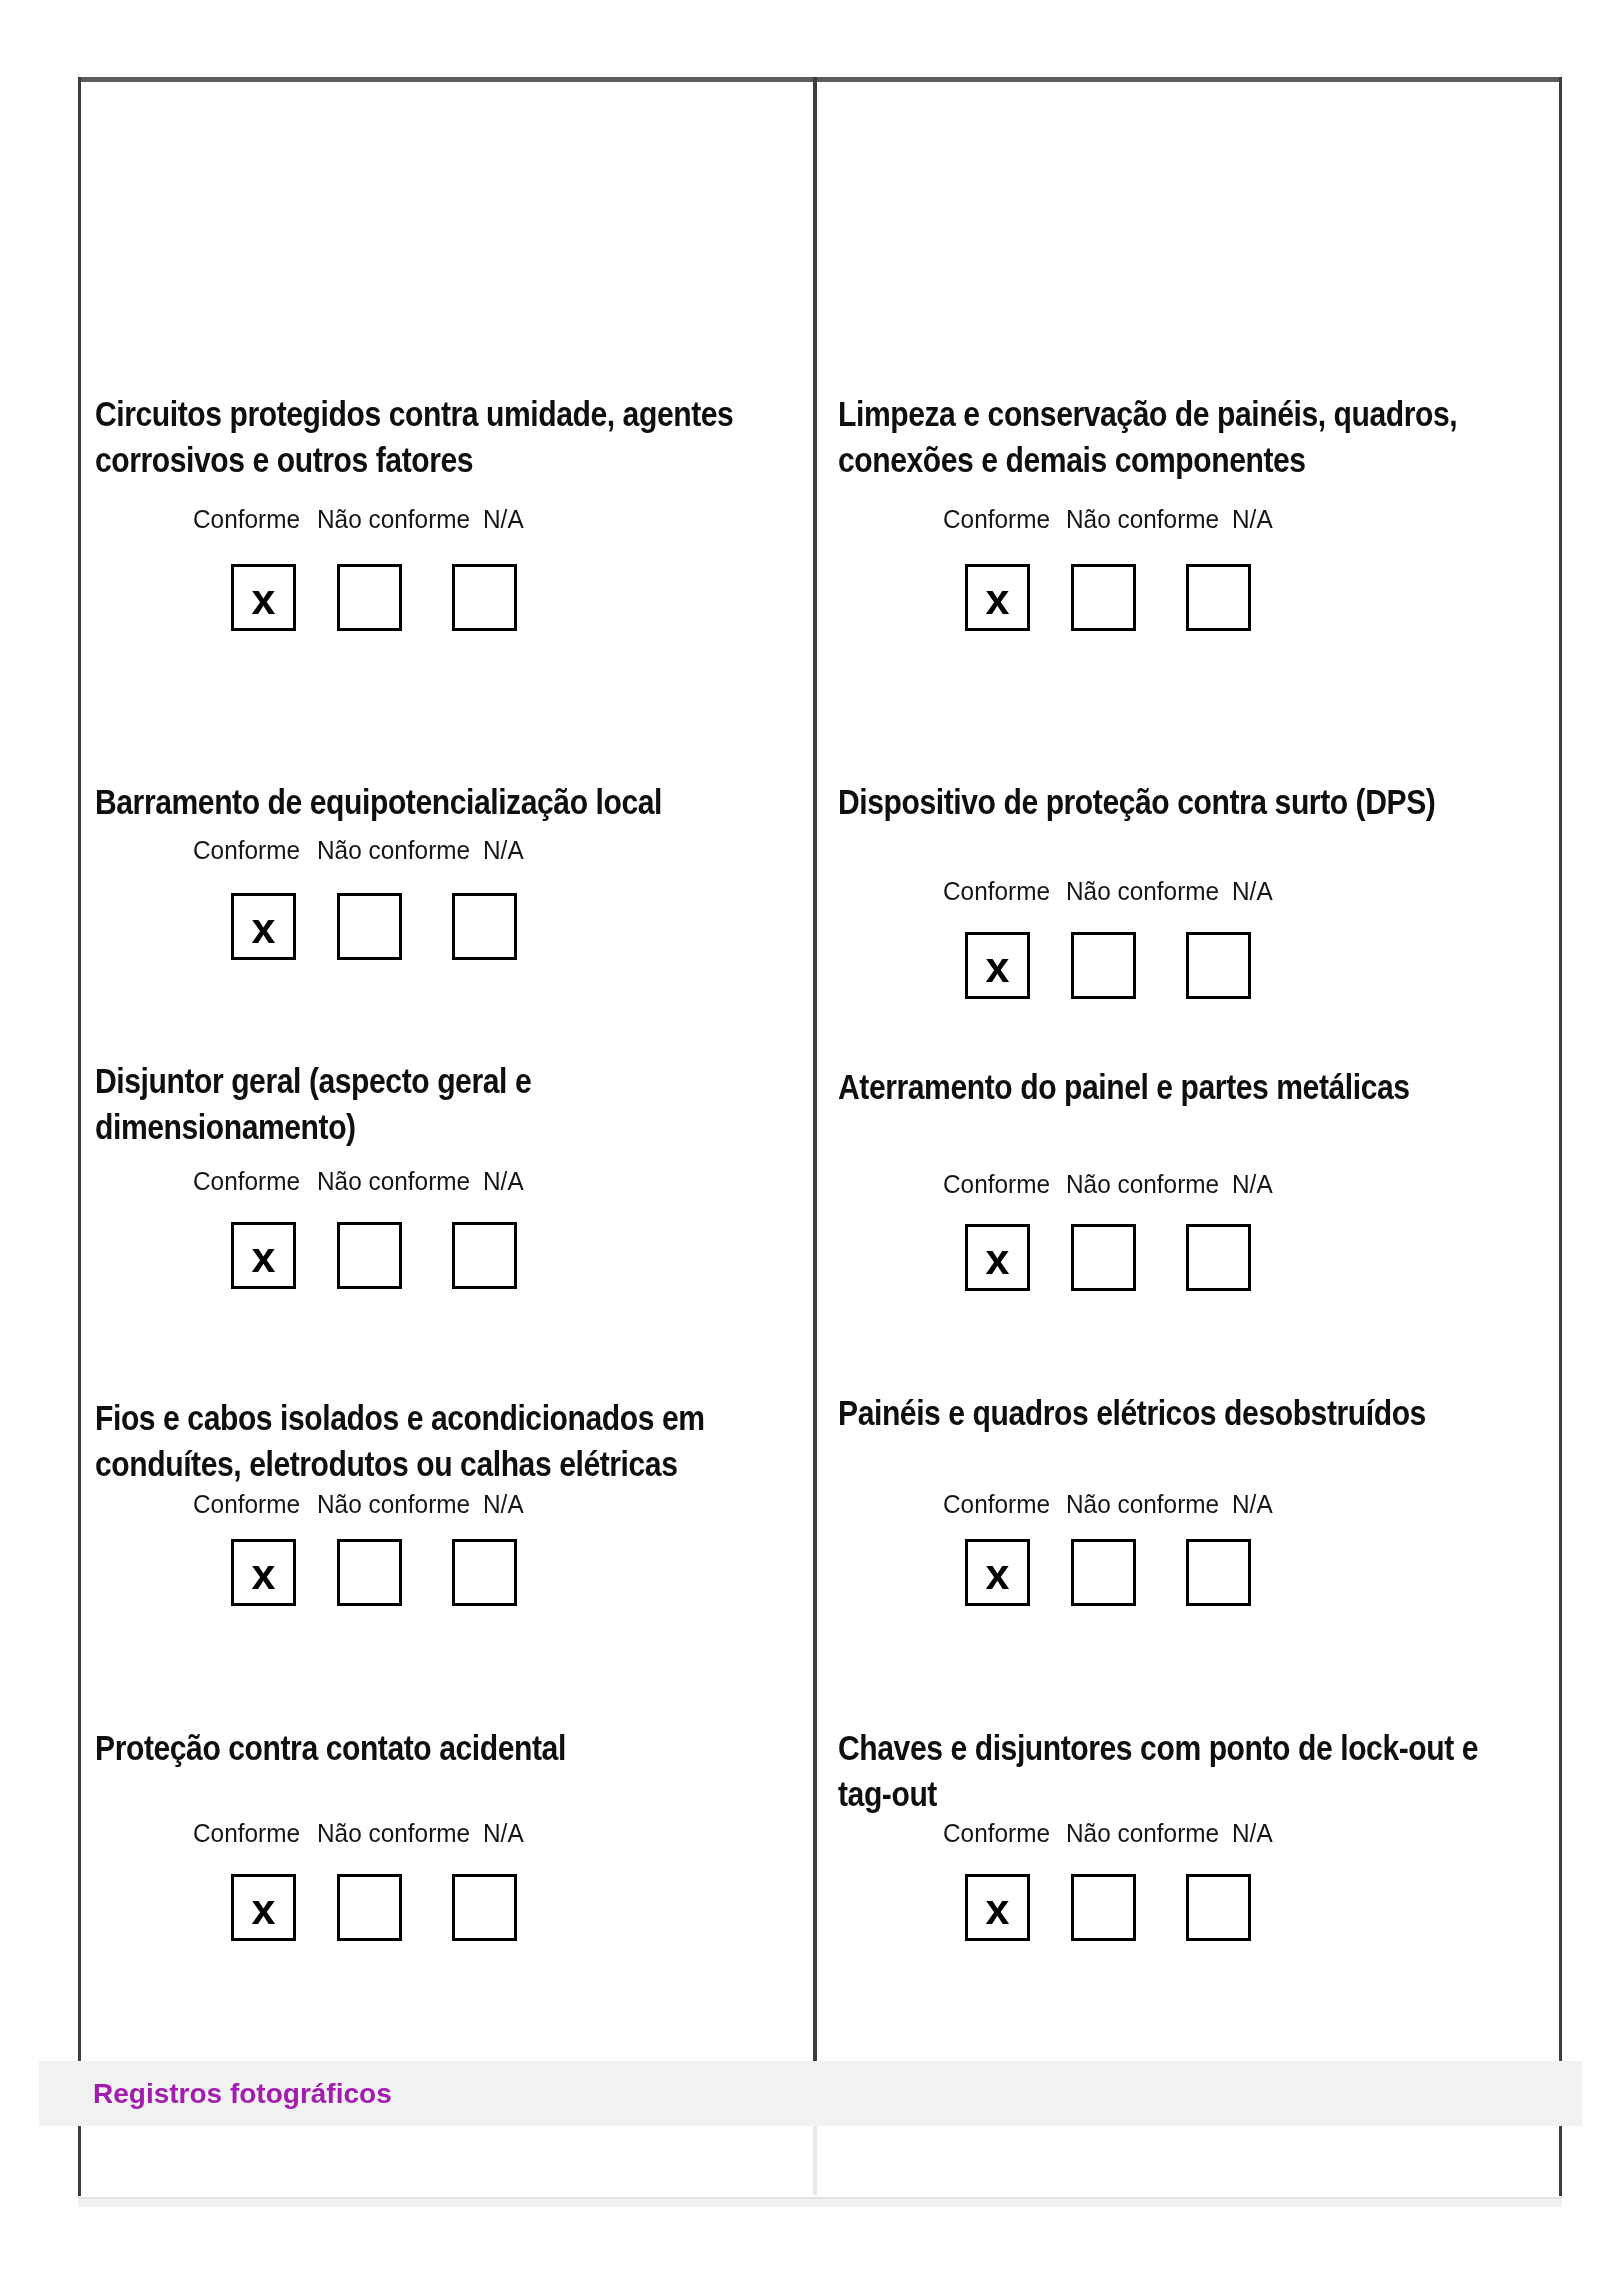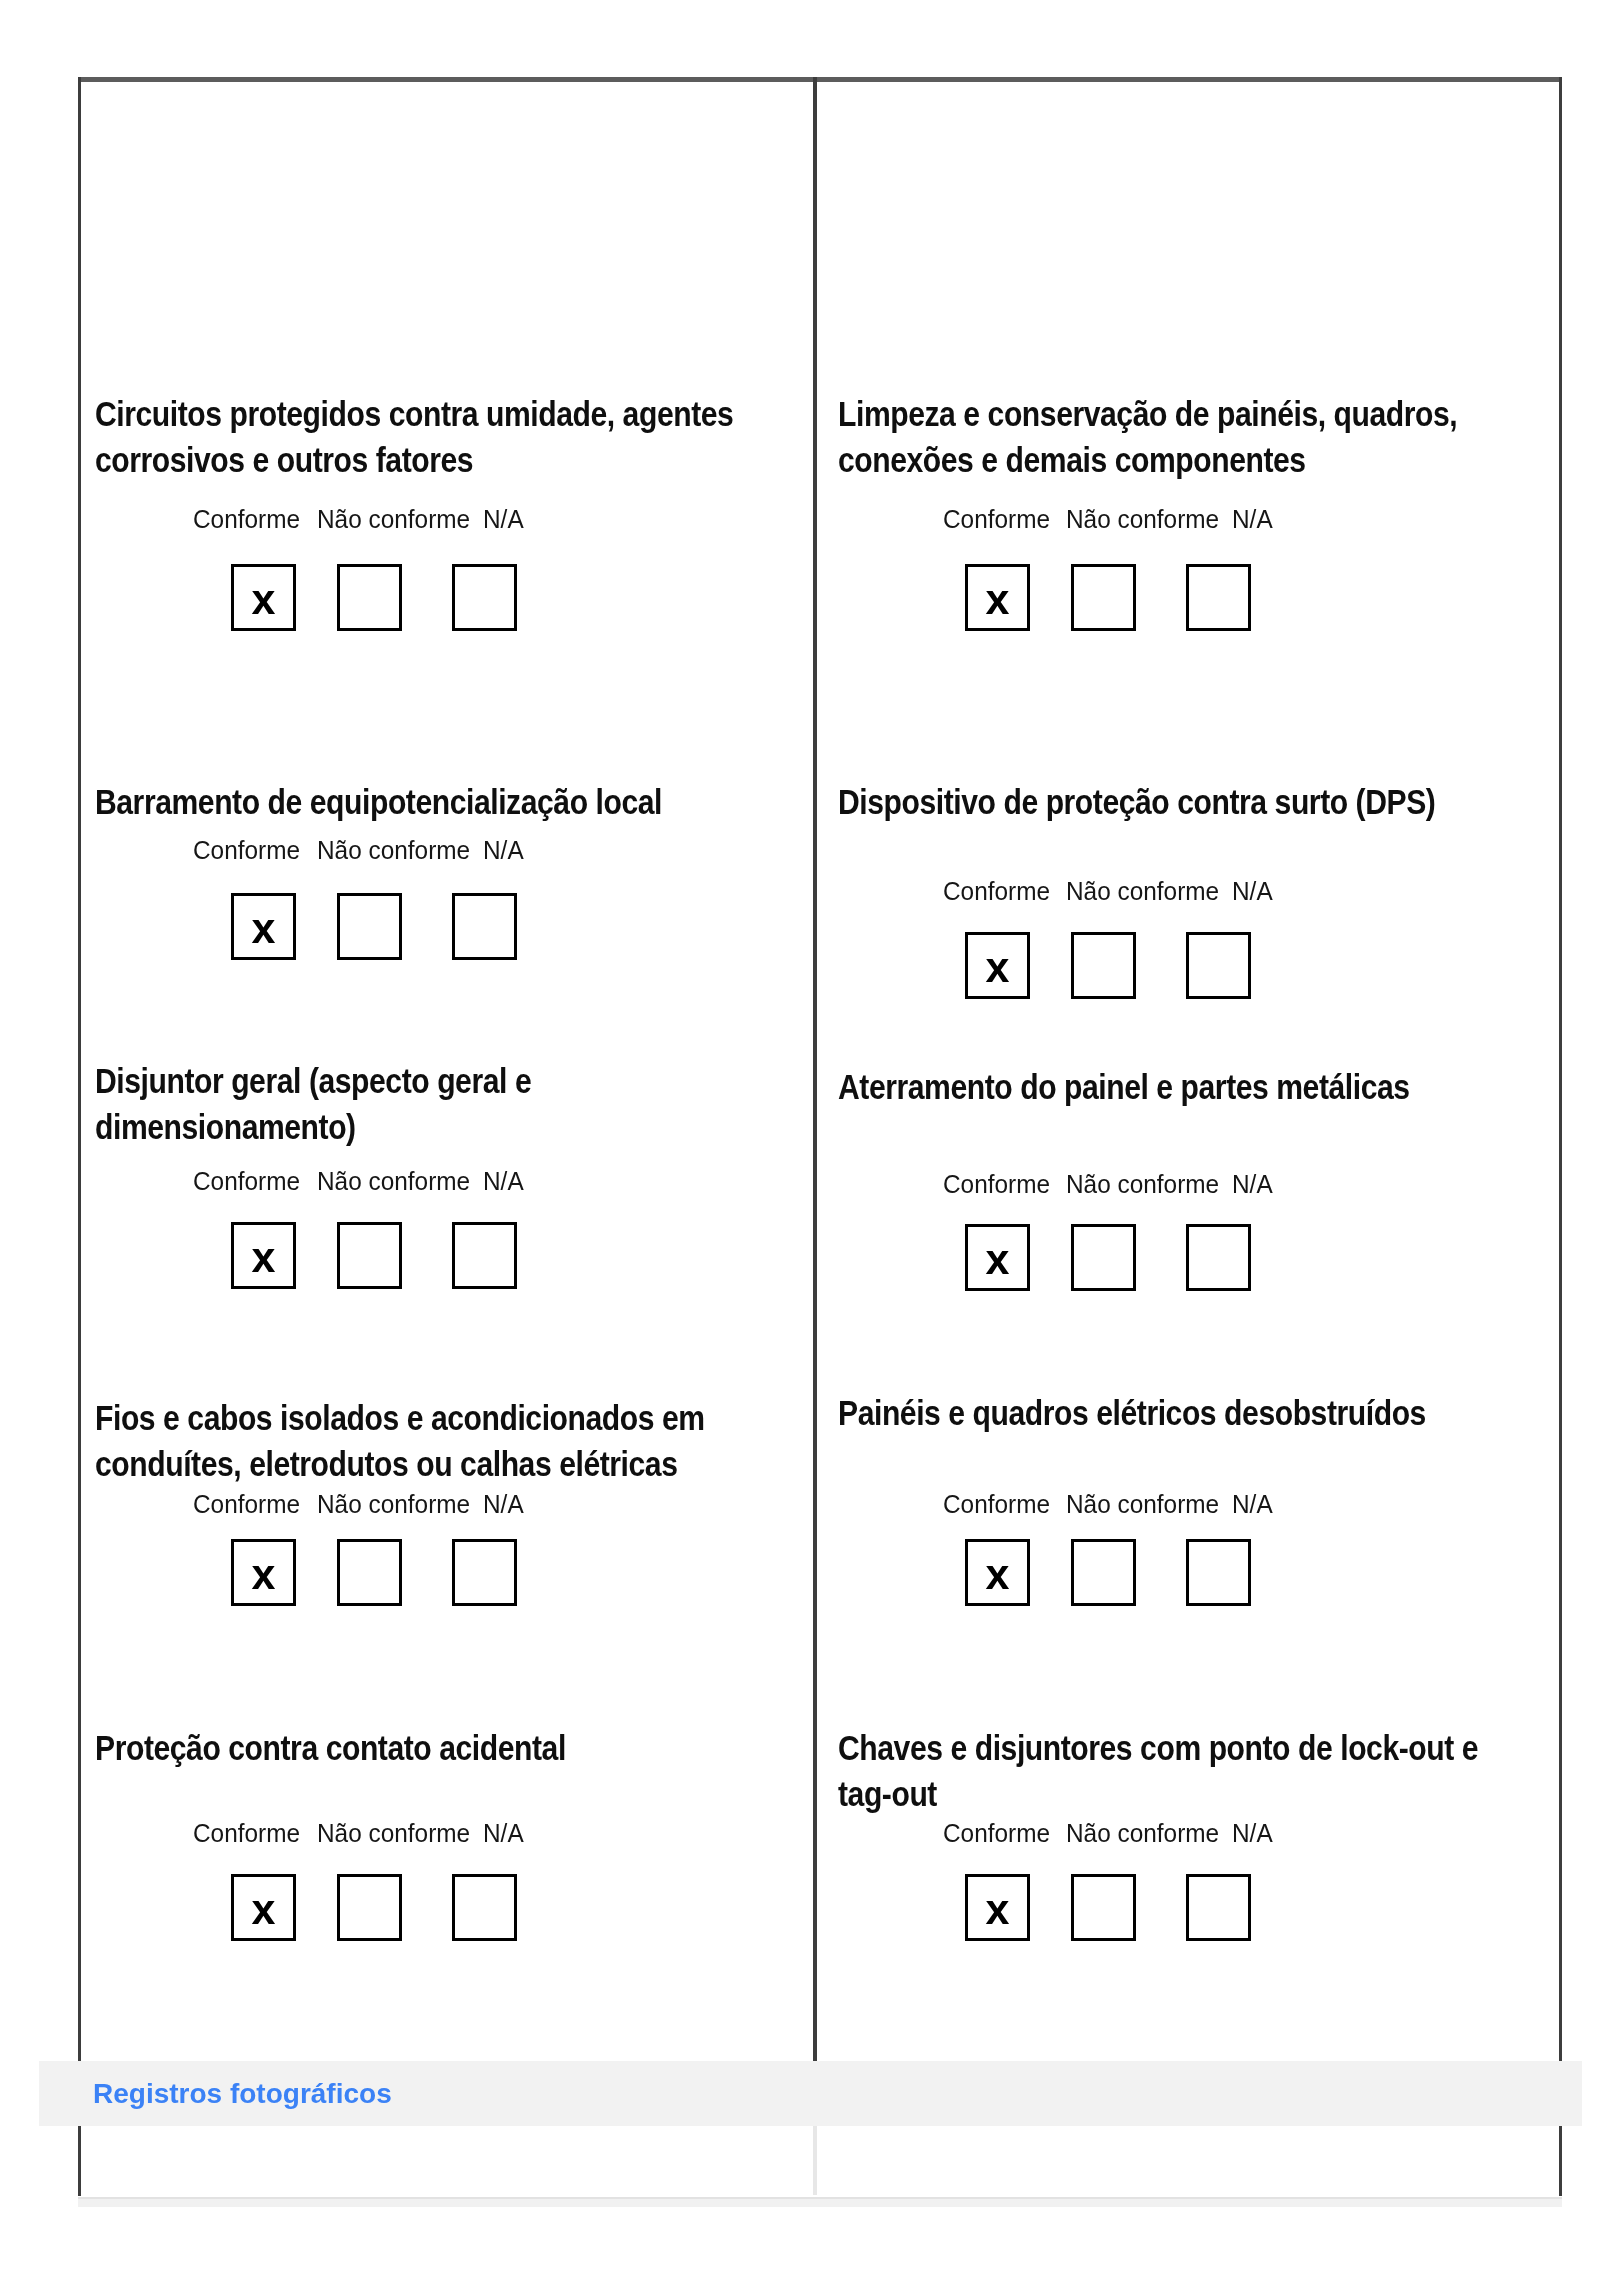--- a/index.html
+++ b/index.html
@@ -22,21 +22,21 @@
     font-weight:bold;font-size:35px;line-height:46px;color:#0f0f0f;
     letter-spacing:-0.5px;transform:scaleX(0.86);transform-origin:0 0;
   }
   .title div{white-space:nowrap;}
   .lbl{
     font-size:26.5px;color:#161616;white-space:nowrap;
     transform:scaleX(0.92);transform-origin:0 0;line-height:31px;
   }
   .footer-title{
     left:93px;top:2061px;height:65px;line-height:65px;
-    font-weight:bold;font-size:28px;color:#3b82f6;white-space:nowrap;
+    font-weight:bold;font-size:28px;color:#a21caf;white-space:nowrap;
   }
   
   .cb{
     position:absolute;width:65px;height:67px;box-sizing:border-box;
     border:3.9px solid #000;background:#fff;
     display:flex;align-items:center;justify-content:center;
   }
   .cb .mk{font-weight:bold;font-size:43px;line-height:1;color:#000;margin-top:4.9px;}
   
   .L{left:95px;}  .R{left:838px;}

